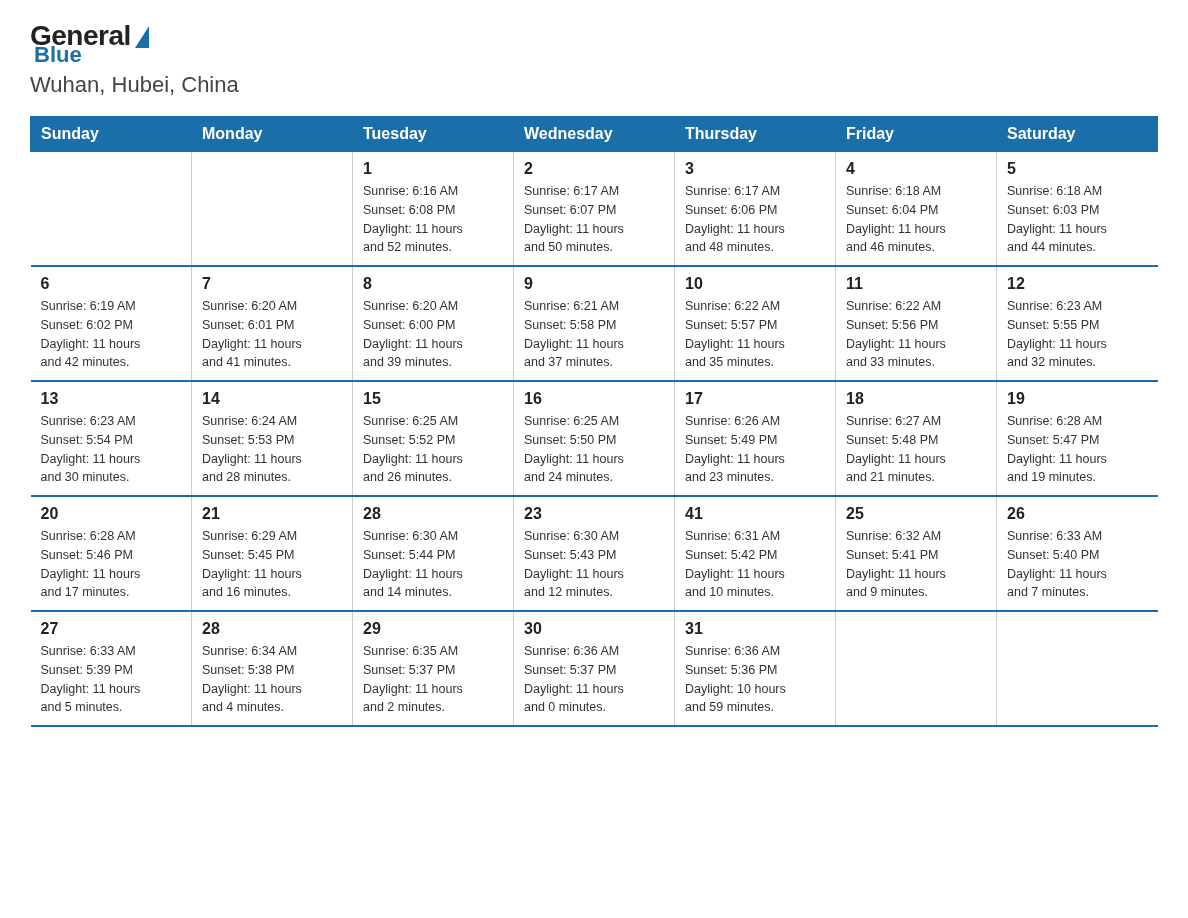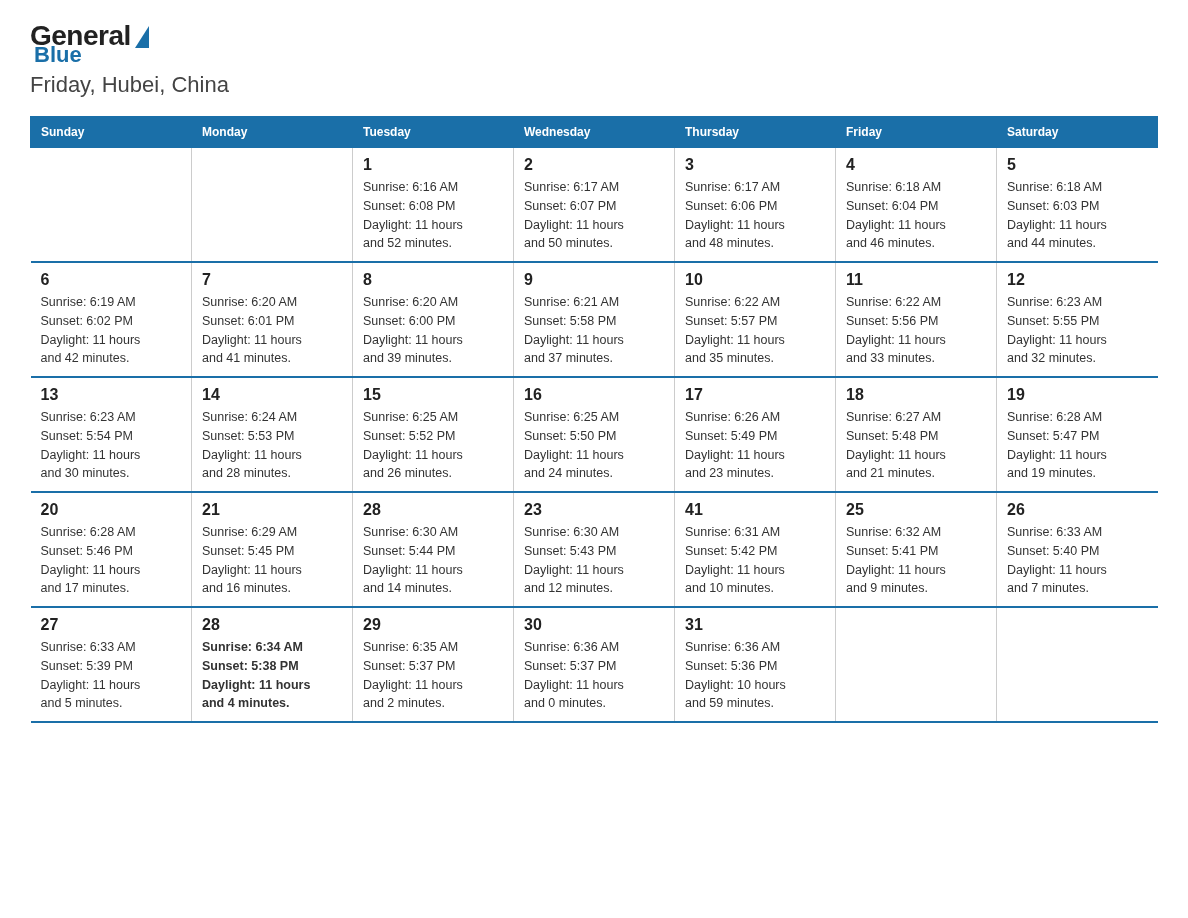--- a/index.html
+++ b/index.html
@@ -64,21 +64,21 @@
       margin-top: 4px;
     }
     table {
       width: 100%;
       border-collapse: collapse;
       table-layout: fixed;
     }
     thead tr th {
       background-color: #1a6fa8;
       color: #fff;
-      font-size: 12px;
+      font-size: 16px;
       font-weight: bold;
       padding: 8px 10px;
       text-align: left;
       border: 1px solid #1a6fa8;
     }
     tbody tr {
       border-bottom: 2px solid #1a6fa8;
     }
     tbody tr td {
       vertical-align: top;
@@ -111,21 +111,21 @@
   <div class="logo">
     <div class="logo-top">
       <span class="logo-general">General</span>
       <div class="logo-triangle"></div>
     </div>
     <div style="display:flex; align-items:center; margin-top:-6px; margin-left:2px;">
       <span class="logo-line2">Blue</span>
     </div>
   </div>
   <div class="title-block">
-    <div class="location">Friday, Hubei, China</div>
+    <div class="location">Wuhan, Hubei, China</div>
   </div>
 </div>
 
 <table>
   <thead>
     <tr>
     <th>Sunday</th>
         <th>Monday</th>
         <th>Tuesday</th>
         <th>Wednesday</th>
@@ -330,21 +330,21 @@
       <tr>
         <td>
           <div class="day-number">27</div>
           <div class="day-info" style="white-space: pre-line;">Sunrise: 6:33 AM
 Sunset: 5:39 PM
 Daylight: 11 hours
 and 5 minutes.</div>
         </td>
         <td>
           <div class="day-number">28</div>
-          <div class="day-info" style="white-space: pre-line; font-weight: bold;">Sunrise: 6:34 AM
+          <div class="day-info" style="white-space: pre-line;">Sunrise: 6:34 AM
 Sunset: 5:38 PM
 Daylight: 11 hours
 and 4 minutes.</div>
         </td>
         <td>
           <div class="day-number">29</div>
           <div class="day-info" style="white-space: pre-line;">Sunrise: 6:35 AM
 Sunset: 5:37 PM
 Daylight: 11 hours
 and 2 minutes.</div>

